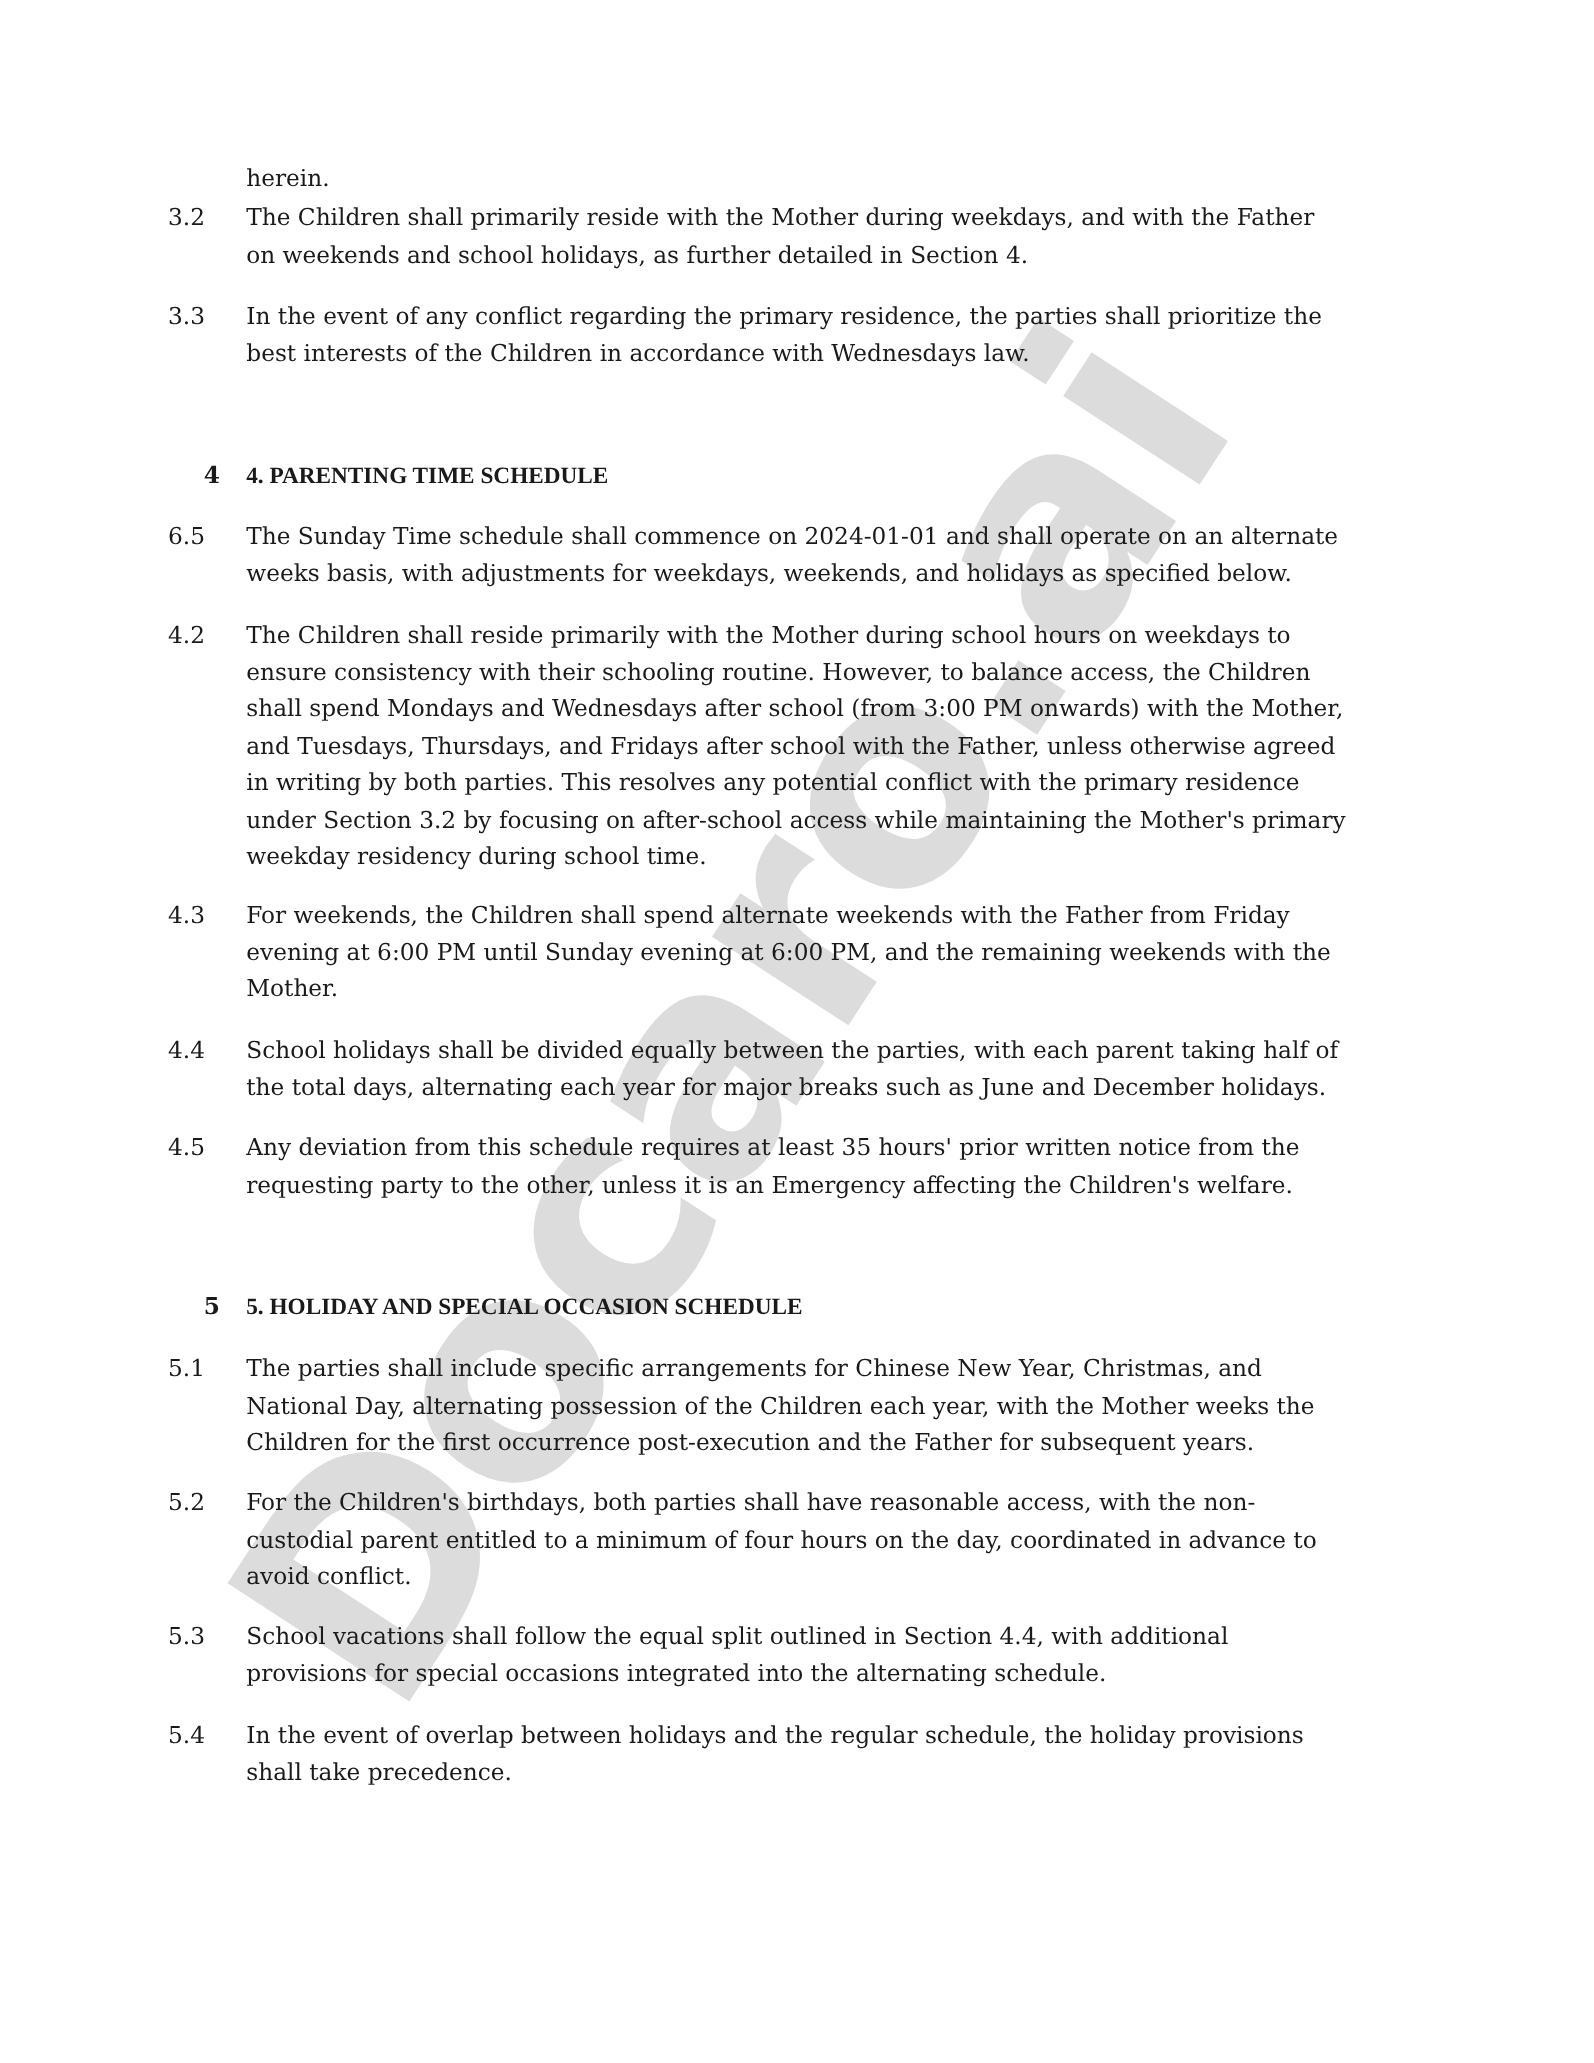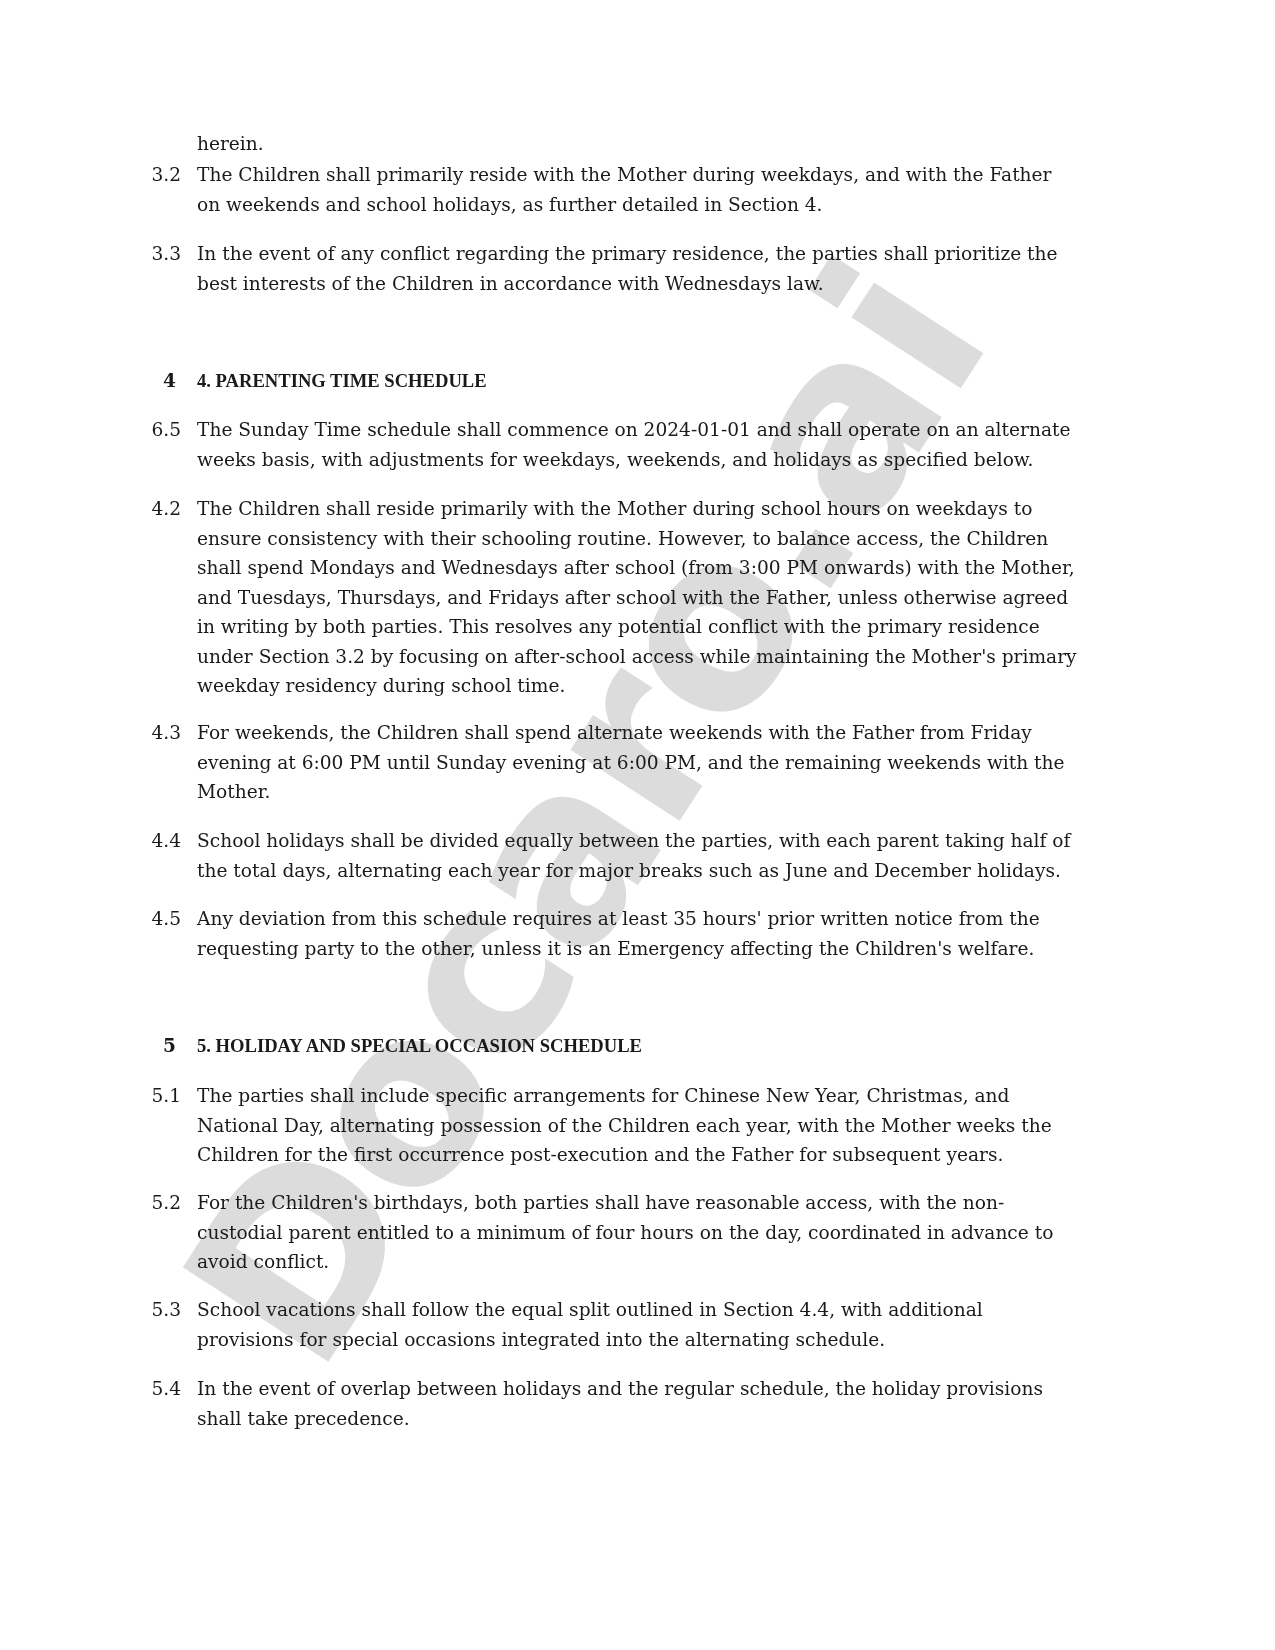--- a/index.html
+++ b/index.html
@@ -20,21 +20,21 @@
     white-space: nowrap;
     letter-spacing: -4px;
     z-index: 0;
     pointer-events: none;
     user-select: none;
   }
   .content { position: absolute; left: 0; top: 0; width: 1275px; z-index: 1; }
   .row { position: absolute; left: 0; width: 1275px; }
   .num {
     position: absolute; width: 40px; text-align: right;
-    font-size: 18.6px; line-height: 29.5px; left: 141px;
+    font-size: 18.6px; line-height: 29.5px; left: 124px;
   }
   .num.h { left: 136px; font-weight: bold; }
   .txt {
     position: absolute; left: 197px; width: 880px;
     font-size: 18.6px; line-height: 29.5px;
   }
   .txt.h { font-weight: bold; font-family: Liberation Serif, serif; }
   b { font-weight: normal; }
 </style>
 </head>

